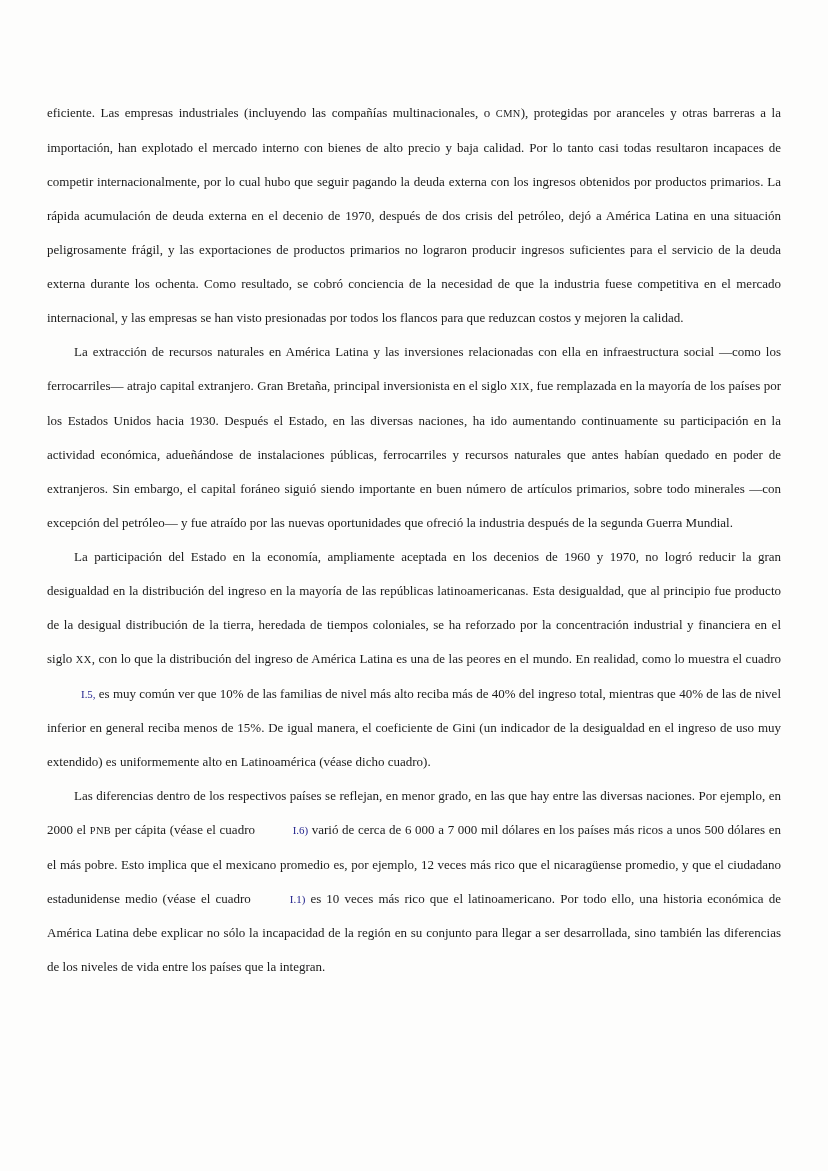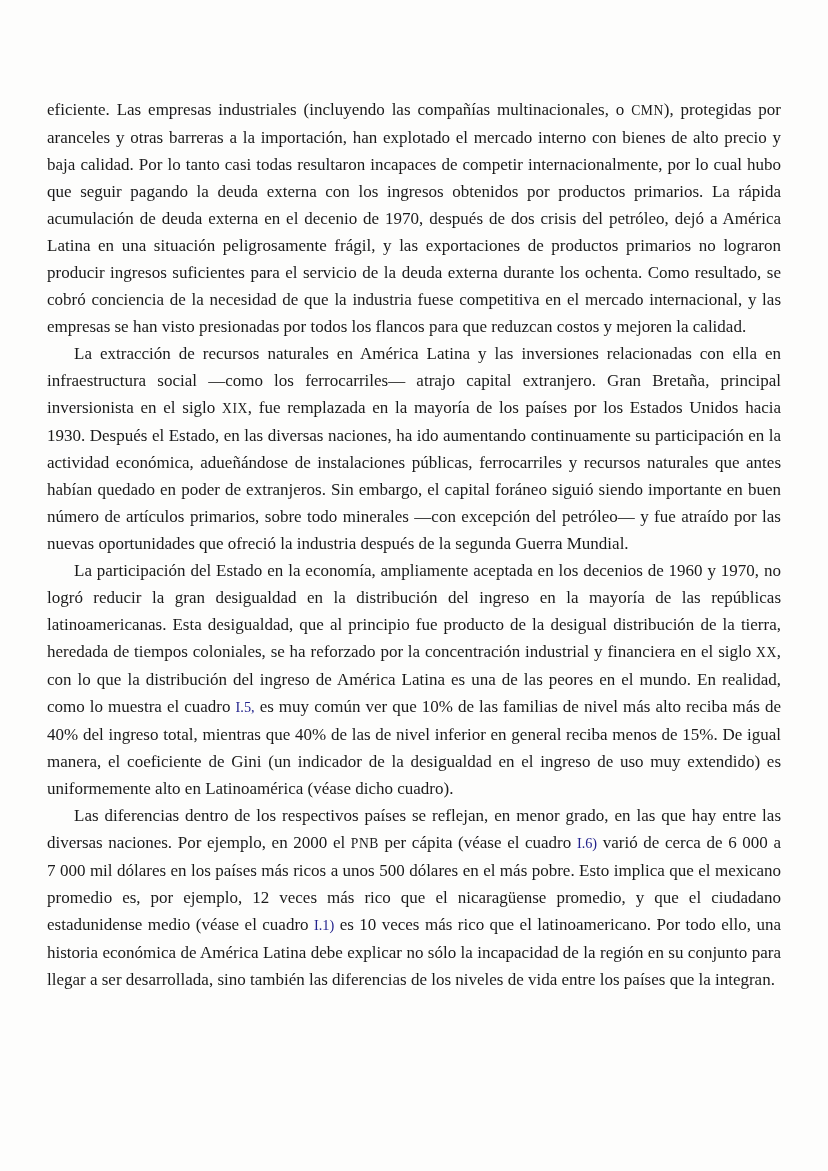--- a/index.html
+++ b/index.html
@@ -11,37 +11,38 @@
     position: relative;
     width: 828px;
     height: 1171px;
     margin: 0 auto;
     background: var(--page-bg, #fdfdfd);
     box-sizing: border-box;
     padding: 96px 47px 0 47px;
     overflow: hidden;
   }
   .text-block {
-    font-size: 17px;
-    line-height: 27px;
+    font-size: 13px;
+    line-height: 34px;
     color: var(--text-color, #1c1c1c);
     text-align: justify;
     text-justify: inter-word;
   }
   p.para { margin: 0; padding: 0; }
   p.para.indent { text-indent: 27px; font-family: Liberation Serif, serif; }
   .sc {
     font-size: 0.8em;
     letter-spacing: 0.04em;
   }
   .xref {
     color: var(--link-color, #20208c);
     font-size: 0.84em;
     text-decoration: none;
     cursor: pointer;
+    margin-left: 34px;
   }
 </style>
 </head>
 <body>
 
 <div class="page">
   <main class="text-block" id="text-block">
       <p class="para"><span>eficiente. Las empresas industriales (incluyendo las compañías multinacionales, o </span><span class="sc">CMN</span><span>), protegidas por aranceles y otras barreras a la importación, han explotado el mercado interno con bienes de alto precio y baja calidad. Por lo tanto casi todas resultaron incapaces de competir internacionalmente, por lo cual hubo que seguir pagando la deuda externa con los ingresos obtenidos por productos primarios. La rápida acumulación de deuda externa en el decenio de 1970, después de dos crisis del petróleo, dejó a América Latina en una situación peligrosamente frágil, y las exportaciones de productos primarios no lograron producir ingresos suficientes para el servicio de la deuda externa durante los ochenta. Como resultado, se cobró conciencia de la necesidad de que la industria fuese competitiva en el mercado internacional, y las empresas se han visto presionadas por todos los flancos para que reduzcan costos y mejoren la calidad.</span></p>
       <p class="para indent"><span>La extracción de recursos naturales en América Latina y las inversiones relacionadas con ella en infraestructura social —como los ferrocarriles— atrajo capital extranjero. Gran Bretaña, principal inversionista en el siglo </span><span class="sc">XIX</span><span>, fue remplazada en la mayoría de los países por los Estados Unidos hacia 1930. Después el Estado, en las diversas naciones, ha ido aumentando continuamente su participación en la actividad económica, adueñándose de instalaciones públicas, ferrocarriles y recursos naturales que antes habían quedado en poder de extranjeros. Sin embargo, el capital foráneo siguió siendo importante en buen número de artículos primarios, sobre todo minerales —con excepción del petróleo— y fue atraído por las nuevas oportunidades que ofreció la industria después de la segunda Guerra Mundial.</span></p>
       <p class="para indent"><span>La participación del Estado en la economía, ampliamente aceptada en los decenios de 1960 y 1970, no logró reducir la gran desigualdad en la distribución del ingreso en la mayoría de las repúblicas latinoamericanas. Esta desigualdad, que al principio fue producto de la desigual distribución de la tierra, heredada de tiempos coloniales, se ha reforzado por la concentración industrial y financiera en el siglo </span><span class="sc">XX</span><span>, con lo que la distribución del ingreso de América Latina es una de las peores en el mundo. En realidad, como lo muestra el cuadro </span><span class="xref">I.5,</span><span> es muy común ver que 10% de las familias de nivel más alto reciba más de 40% del ingreso total, mientras que 40% de las de nivel inferior en general reciba menos de 15%. De igual manera, el coeficiente de Gini (un indicador de la desigualdad en el ingreso de uso muy extendido) es uniformemente alto en Latinoamérica (véase dicho cuadro).</span></p>

